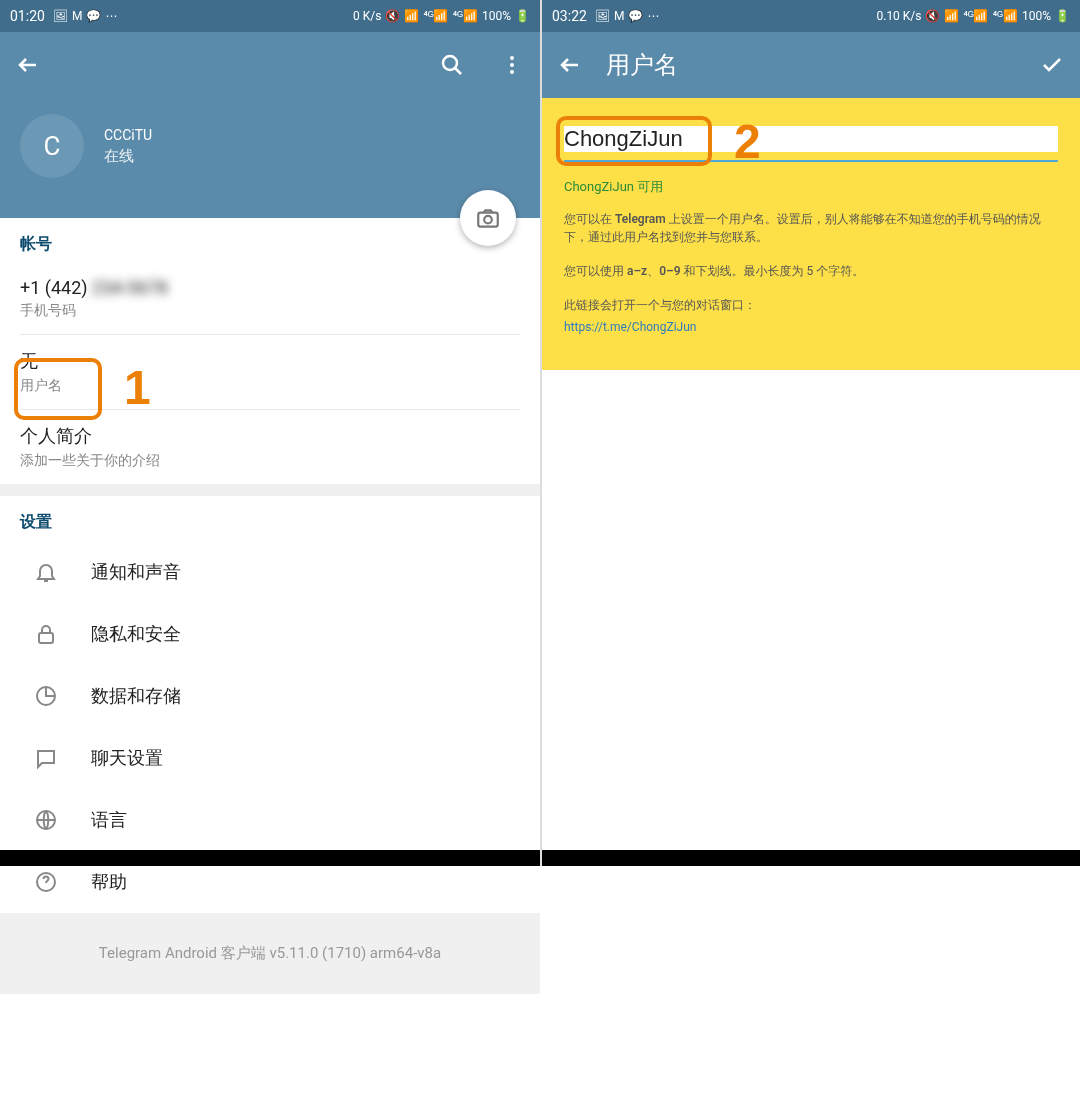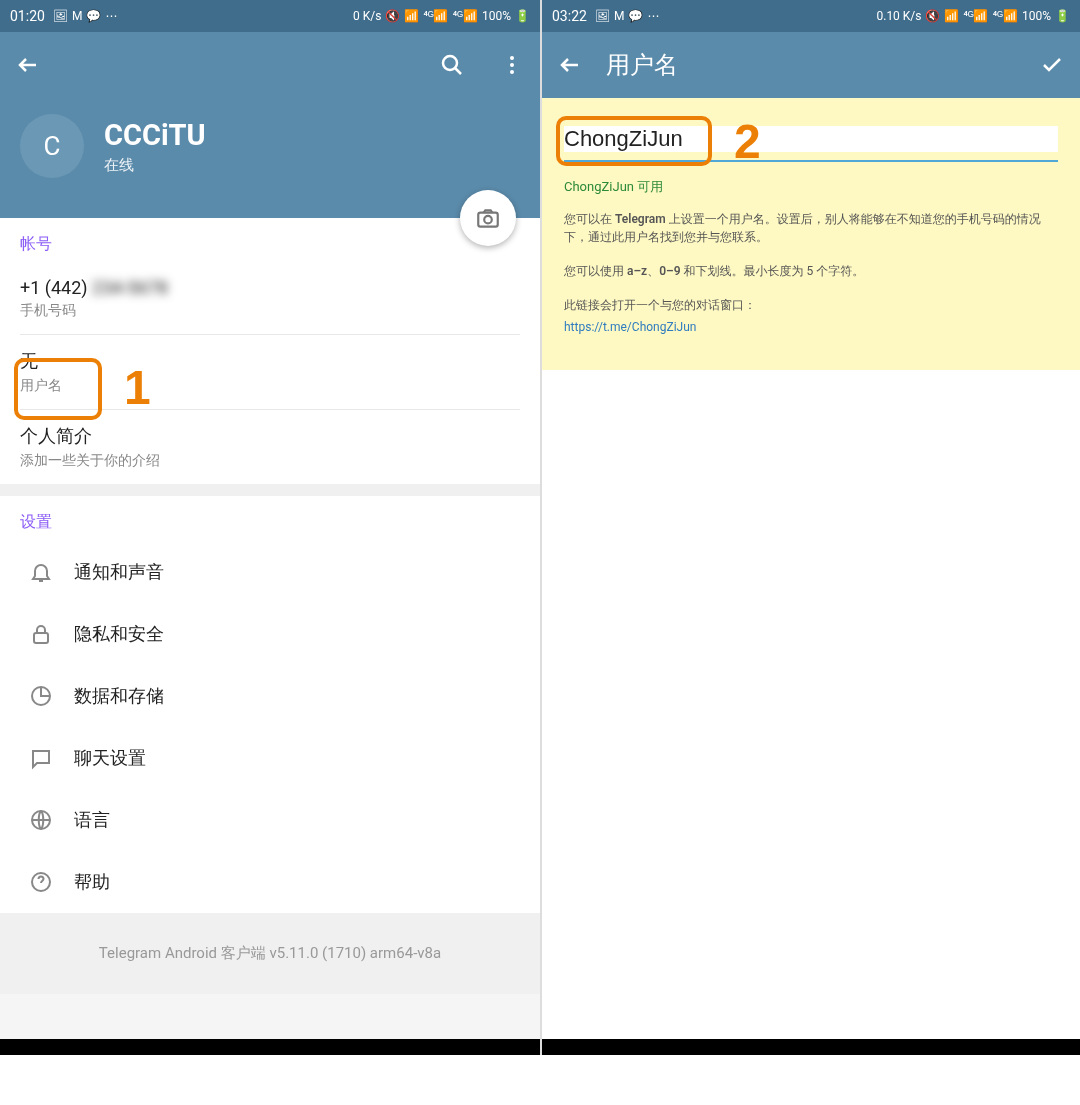--- a/index.html
+++ b/index.html
@@ -5,21 +5,21 @@
   * { box-sizing: border-box; margin: 0; padding: 0; }
   body {
     font-family: -apple-system, BlinkMacSystemFont, "Segoe UI", Roboto, sans-serif;
     background: #fff;
     width: 1080px;
     height: 1105px;
     display: flex;
   }
   .phone {
     width: 540px;
-    height: 1055px;
+    height: 866px;
     position: relative;
     background: #f5f5f5;
   }
   .phone + .phone { border-left: 2px solid #ddd; }
 
   
   .status-bar {
     height: 32px;
     background: #406d8c;
     color: #fff;
@@ -53,55 +53,56 @@
     padding: 16px 20px 40px;
     position: relative;
   }
   .profile-row { display: flex; align-items: center; gap: 20px; }
   .avatar {
     width: 64px; height: 64px; border-radius: 50%;
     background: #6a98b5;
     display: flex; align-items: center; justify-content: center;
     font-size: 26px; font-weight: 400;
   }
-  .profile-name { font-size: 29px; font-weight: 700; }
+  .profile-name { font-size: 14px; font-weight: 400; }
   .profile-status { font-size: 15px; opacity: 0.9; margin-top: 4px; }
   .camera-fab {
     position: absolute;
     right: 24px;
     bottom: -28px;
     width: 56px; height: 56px;
     border-radius: 50%;
     background: #fff;
     box-shadow: 0 2px 6px rgba(0,0,0,0.3);
     display: flex; align-items: center; justify-content: center;
   }
 
   
   .content { background: #fff; }
   .section-header {
-    color: #8b5cf6;
+    color: #0c4a6e;
     font-size: 16px;
-    font-weight: 400;
+    font-weight: 700;
     padding: 16px 20px 8px;
   }
   .list-item {
     padding: 14px 20px;
     background: #fff;
   }
   .list-item .primary { font-size: 18px; color: #222; }
   .list-item .secondary { font-size: 14px; color: #888; margin-top: 4px; }
   .divider { height: 1px; background: #e8e8e8; margin: 0 20px; }
   .gap { height: 12px; background: #f0f0f0; }
 
   .settings-row {
     display: flex; align-items: center;
-    padding: 18px 28px;
-    gap: 20px;
+    padding: 18px 20px;
+    gap: 32px;
     background: #fff;
+    margin-left: 13px;
   }
   .settings-icon { width: 26px; height: 26px; color: #888; display:flex; align-items:center; justify-content:center; flex-shrink:0; }
   .settings-label { font-size: 18px; color: #222; }
 
   .footer-version {
     text-align: center;
     color: #999;
     font-size: 15px;
     padding: 31px;
     background: #f0f0f0;
@@ -116,21 +117,21 @@
   }
   .annotation {
     position: absolute;
     color: #ec8007;
     font-size: 48px;
     font-weight: 700;
     font-family: Arial, sans-serif;
   }
 
   
-  .right-content { background: #fef9c3; padding: 18px 22px; }
+  .right-content { background: #fde047; padding: 18px 22px; }
   .username-field {
     padding: 10px 0 8px;
     border-bottom: 2px solid #4fa8d8;
     margin-bottom: 16px;
   }
   .username-input { font-size: 22px; color: #222; border:none; outline:none; width:100%; }
   .available { color: #2d8a39; font-size: 13px; margin-bottom: 14px; }
   .help-text { color: #555; font-size: 12px; line-height: 1.5; margin-bottom: 16px; }
   .help-text b { font-weight: 600; }
   .link { color: #2f7cc0; }

